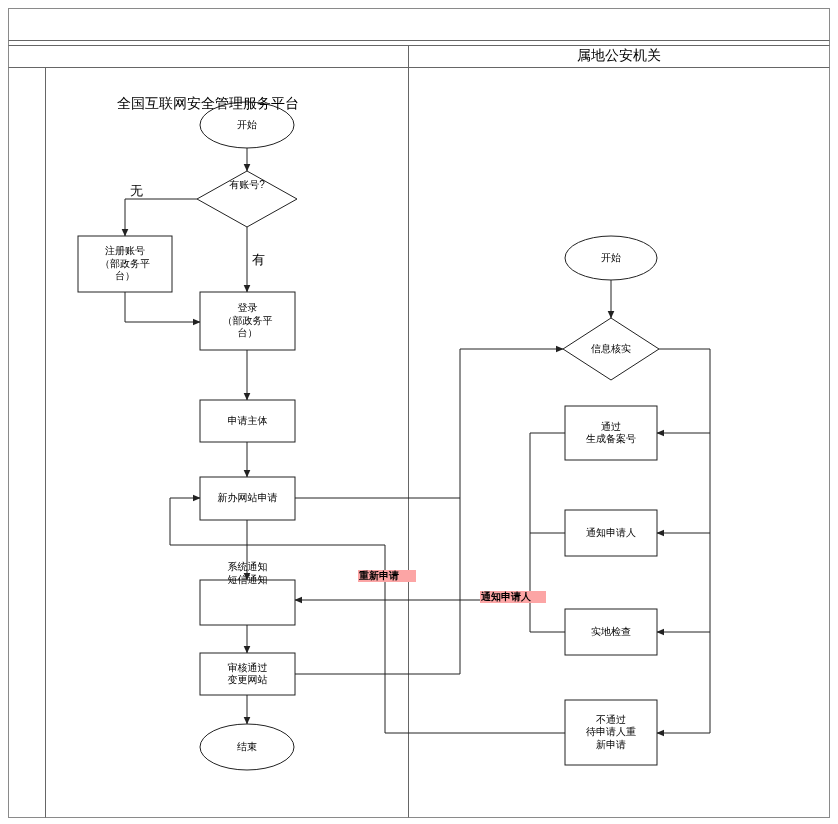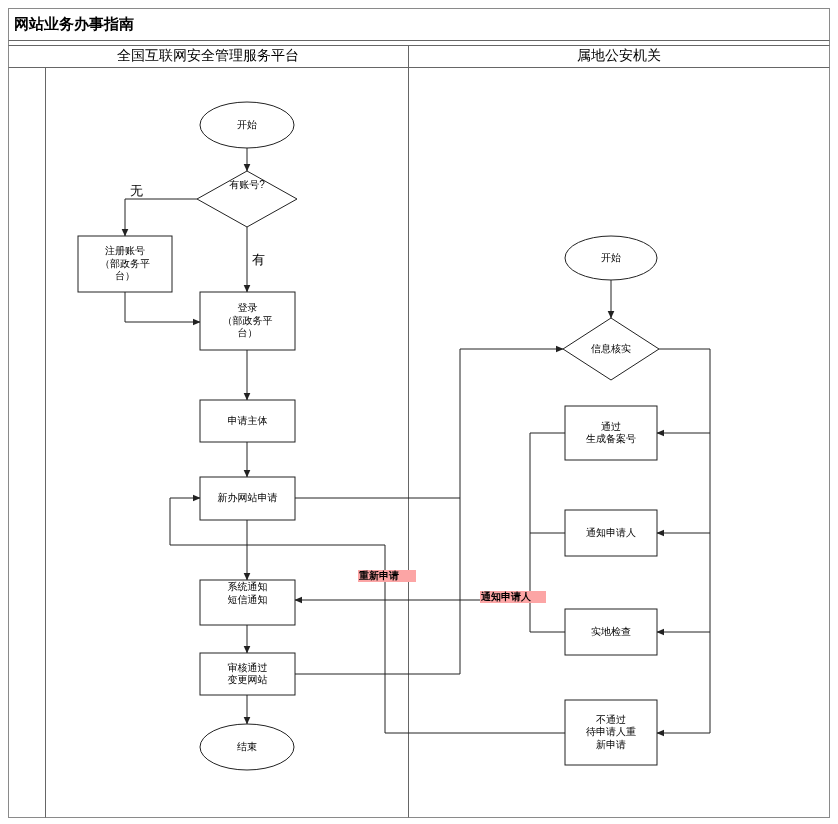--- a/index.html
+++ b/index.html
@@ -10,21 +10,21 @@
   }
   svg.layer { position:absolute; left:0; top:0; }
   .title {
     position:absolute; left:14px; top:8px; height:32px; line-height:32px;
     font-size:15px; font-weight:bold;
   }
   .lane-header {
     position:absolute; top:45px; height:22px;
     display:flex; align-items:center; justify-content:center; font-size:14px;
   }
-  .lane-header.left  { left:8px;   width:400px; }
+  .lane-header.left  { left:8px;   width:400px;margin-top:48px; }
   .lane-header.right { left:408px; width:422px; }
   .t {
     position:absolute; display:flex; align-items:center; justify-content:center;
     text-align:center; white-space:pre-line; font-size:10px; line-height:1.25;
   }
   .el { position:absolute; font-size:13px; line-height:1.2; }
   .el.onLine {
     font-size:10px; font-weight:bold; background:#fca5a5;
     text-align:left; padding:0 1px;
   }
@@ -95,35 +95,34 @@
 
       <ellipse cx="611" cy="258" rx="46" ry="22"></ellipse>
       <polygon points="611,318 659,349 611,380 563,349"></polygon>
       <rect x="565" y="406" width="92" height="54"></rect>
       <rect x="565" y="510" width="92" height="46"></rect>
       <rect x="565" y="609" width="92" height="46"></rect>
       <rect x="565" y="700" width="92" height="65"></rect>
     </g>
   </svg>
 
-  <div class="title">网站业务办事指南</div>
   <div class="lane-header left">全国互联网安全管理服务平台</div>
   <div class="lane-header right">属地公安机关</div>
 
   <div class="t" style="left:200px;top:102px;width:94px;height:46px">开始</div>
   <div class="t" style="left:197px;top:157px;width:100px;height:56px">有账号?</div>
   <div class="t" style="left:78px;top:236px;width:94px;height:56px">注册账号
 （部政务平
 台）</div>
   <div class="t" style="left:200px;top:292px;width:95px;height:58px">登录
 （部政务平
 台）</div>
   <div class="t" style="left:200px;top:477px;width:95px;height:43px">新办网站申请</div>
   <div class="t" style="left:200px;top:400px;width:95px;height:42px">申请主体</div>
-  <div class="t" style="left:200px;top:576px;width:95px;height:35px">系统通知
+  <div class="t" style="left:200px;top:556px;width:95px;height:35px">系统通知
 短信通知</div>
   <div class="t" style="left:200px;top:724px;width:94px;height:46px">结束</div>
   <div class="t" style="left:200px;top:653px;width:95px;height:42px">审核通过
 变更网站</div>
 
   <div class="t" style="left:565px;top:236px;width:92px;height:44px">开始</div>
   <div class="t" style="left:563px;top:318px;width:96px;height:62px">信息核实</div>
   <div class="t" style="left:565px;top:406px;width:92px;height:54px">通过
 生成备案号</div>
   <div class="t" style="left:565px;top:510px;width:92px;height:46px">通知申请人</div>

